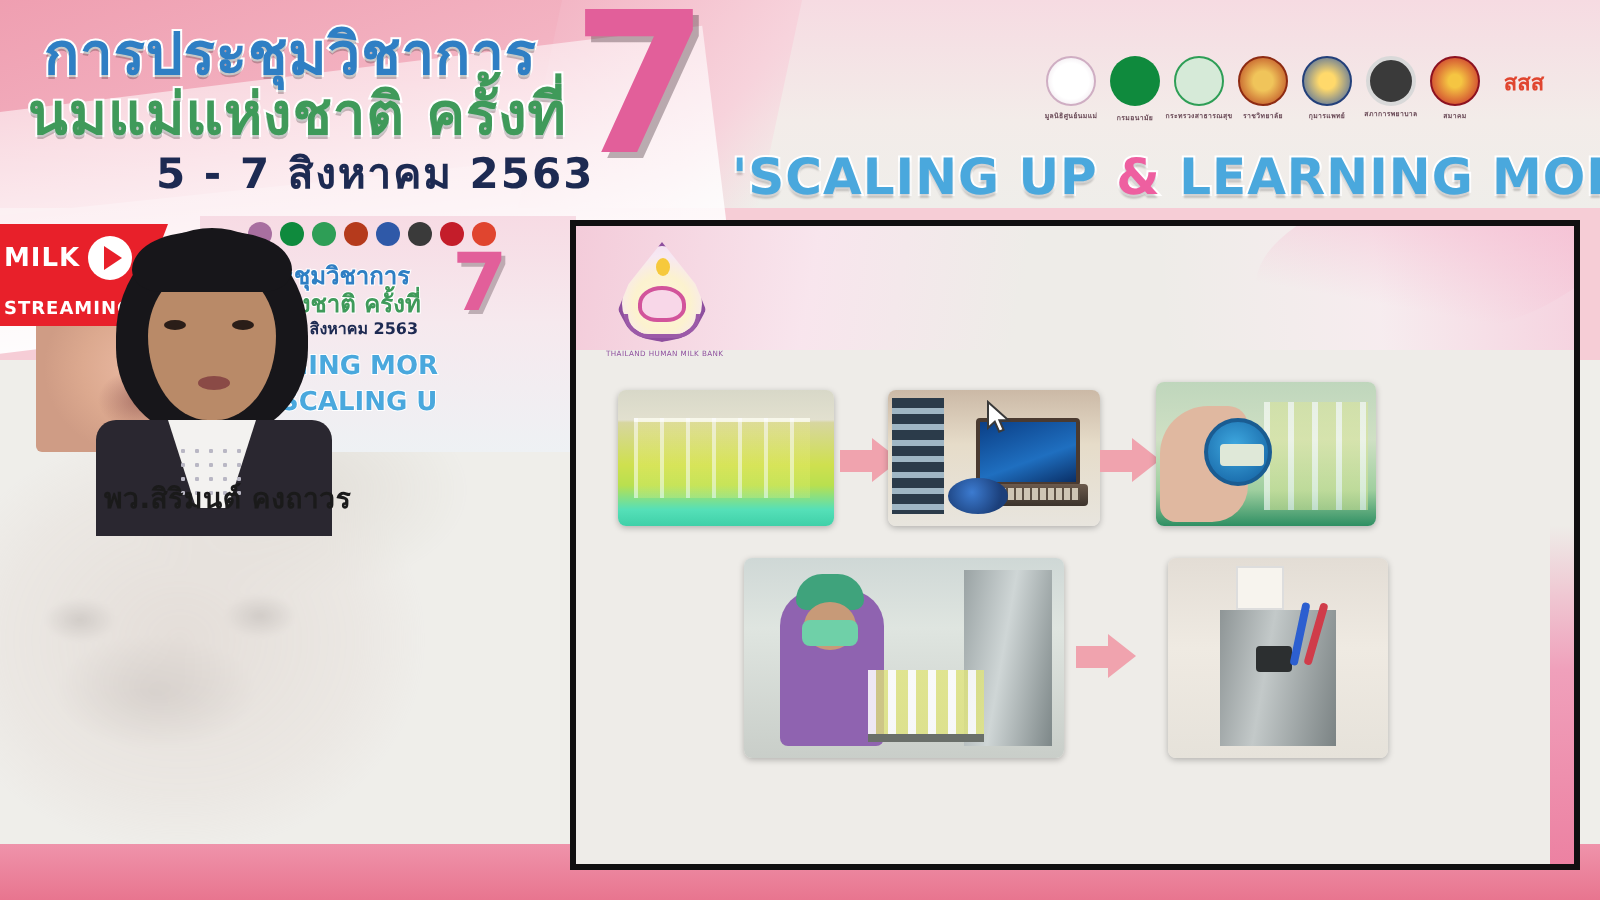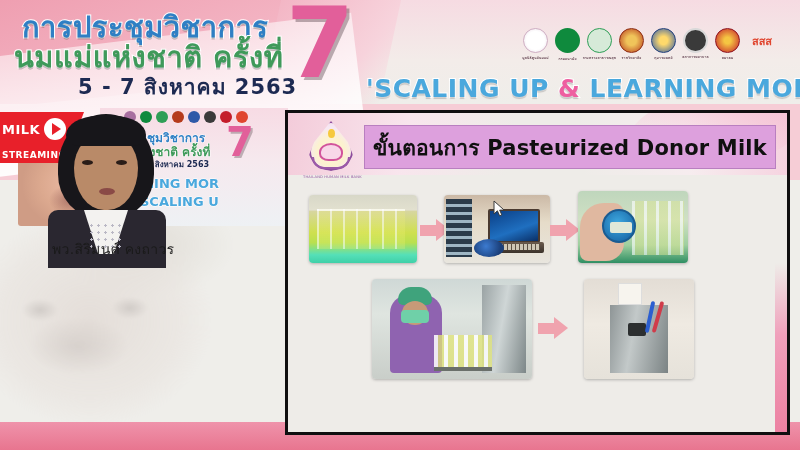--- a/index.html
+++ b/index.html
@@ -198,21 +198,21 @@
   .sp-collar{
     position:absolute; left:40px; top:100px; width:44px; height:44px;
     background:#f3f2f0; clip-path: polygon(50% 0, 100% 0, 68% 100%, 32% 100%, 0 0);
   }
   .sp-dots{position:absolute; left:44px; top:112px; width:36px;height:30px;
     background-image:radial-gradient(#b9b7c4 1px, transparent 1.2px);
     background-size:7px 7px;}
 
   .presenter-name{
     position:absolute; left:52px; top:238px;
-    font-size:14px; font-weight:400; color:#1a1a1a;
+    font-size:14px; font-weight:700; color:#1a1a1a;
     white-space:nowrap; letter-spacing:.3px;
   }
 
   
   .slide{
     position:absolute; left:285px; top:110px; width:505px; height:325px;
     background:#eeece8; border:3px solid #100f10;
     overflow:hidden;
   }
   .slide-swirl{
@@ -425,21 +425,20 @@
     <div class="slide-swirl"></div>
 
     <div class="milk-logo">
       <div class="drop"></div>
       <div class="drop-dot"></div>
       <div class="drop-baby"></div>
       <div class="drop-hands"></div>
       <div class="milk-cap">THAILAND HUMAN MILK BANK</div>
     </div>
 
-    <div class="slide-title">ขั้นตอนการ Pasteurized Donor Milk</div>
 
     <div class="photo ph1">
       <div class="bottles"></div>
     </div>
     <div class="arrow ar1">
       <span class="shaft"></span>
         <span class="head"></span>
     </div>
     <div class="photo ph2">
       <div class="shelf"></div>

